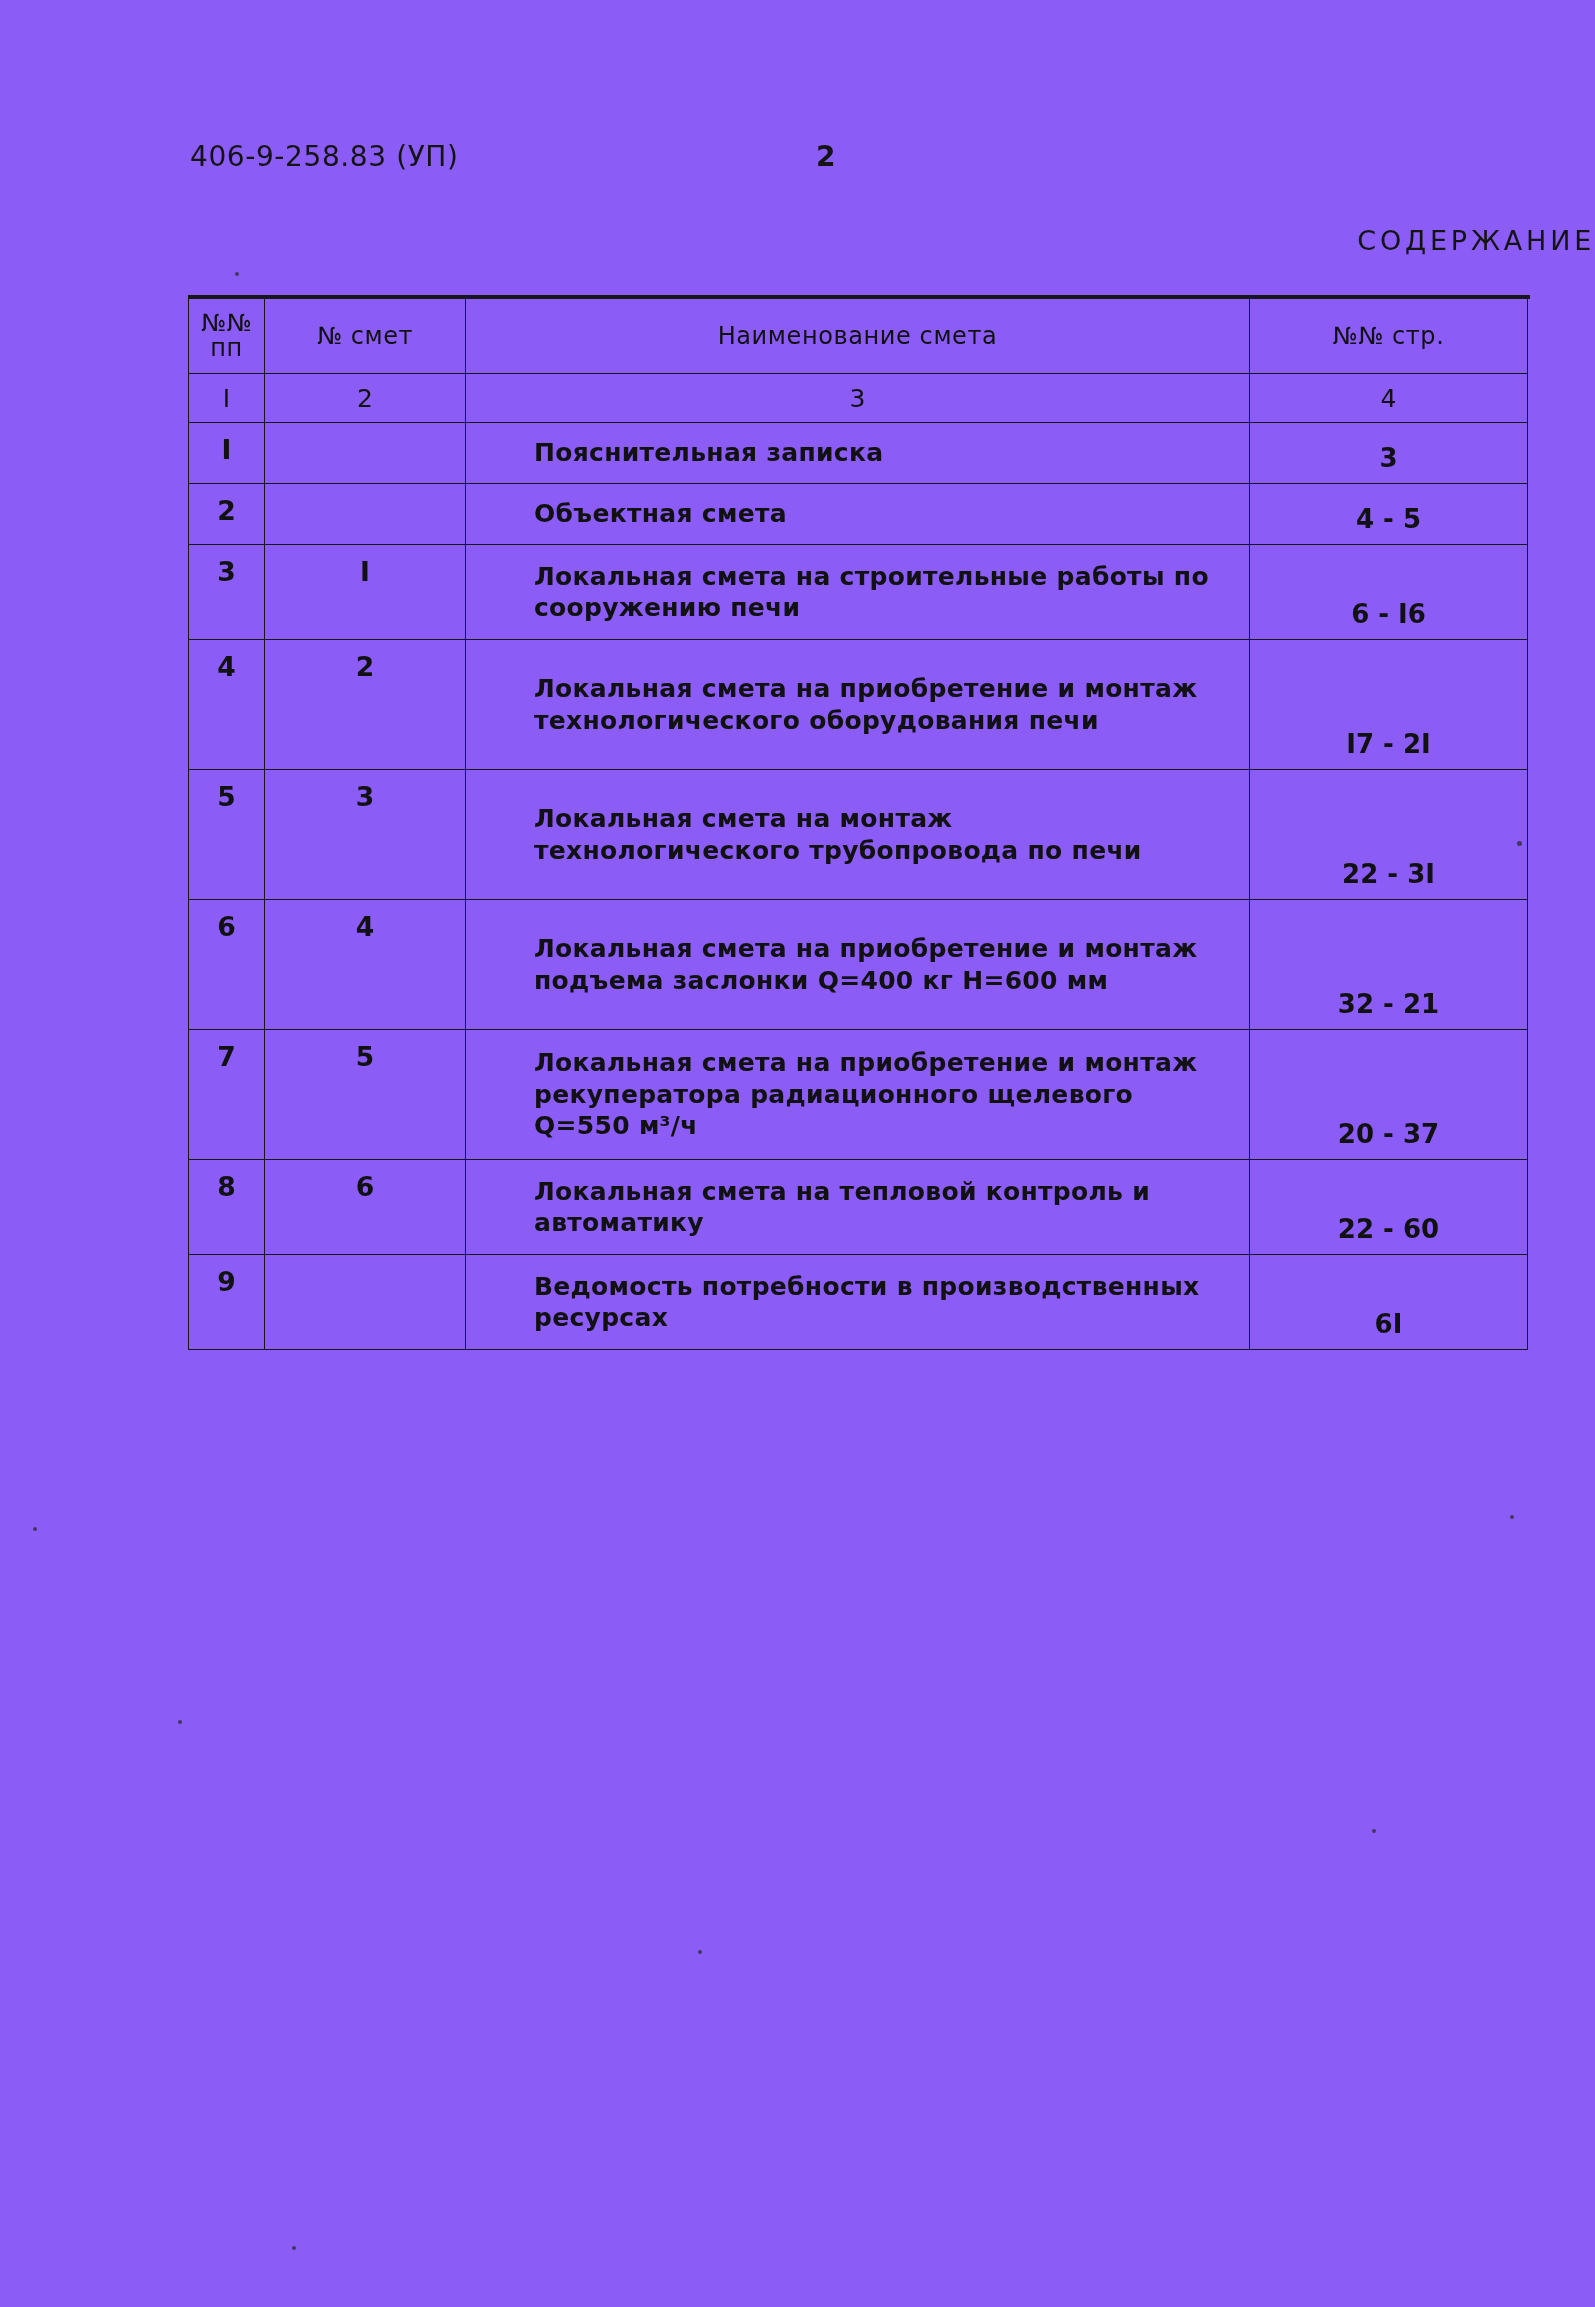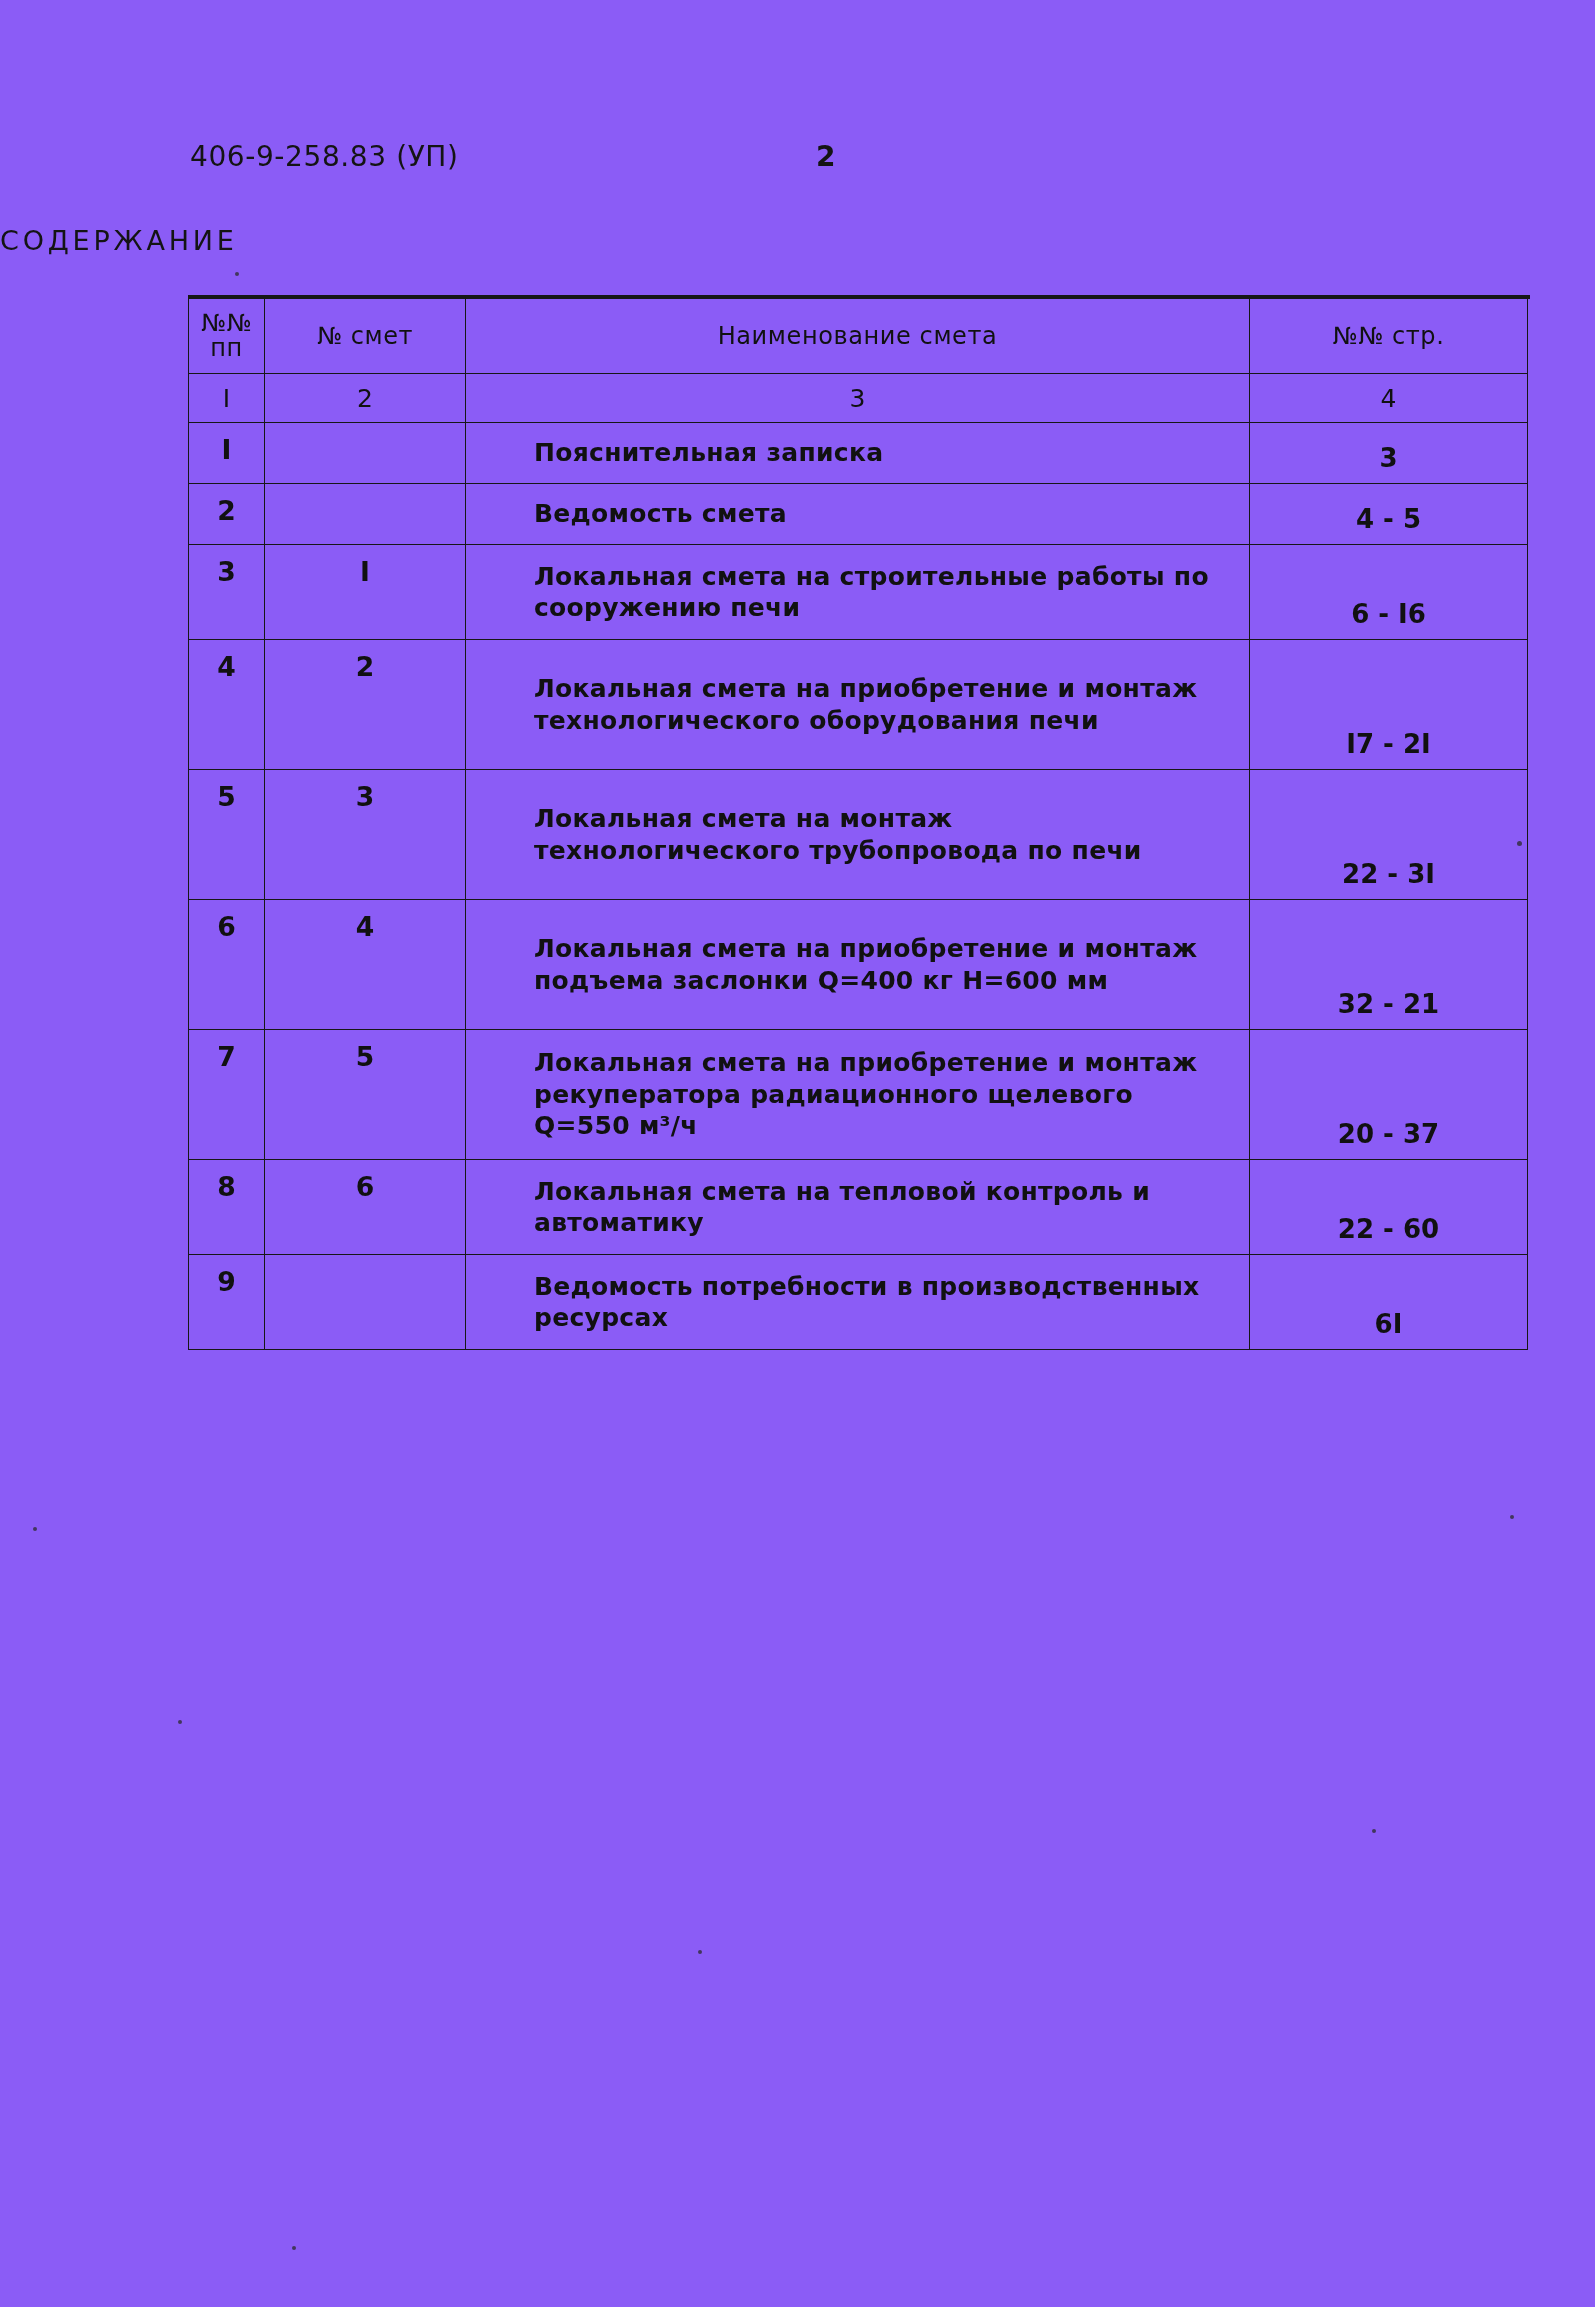--- a/index.html
+++ b/index.html
@@ -42,21 +42,21 @@
     font-size: 28px;
     font-weight: bold;
     color: #141414;
   }
 
   .heading {
     position: absolute;
     left: 0;
     right: 0;
     top: 225px;
-    text-align: left;
+    text-align: right;
     font-size: 27px;
     letter-spacing: 3.8px;
     color: #141414;
   }
 
   .table-wrap {
     position: absolute;
     left: 188px;
     top: 297px;
     width: 7px;
@@ -185,21 +185,21 @@
       <tbody>
         <tr class="body-row" style="height:61px">
           <td class="col-num">I</td>
           <td class="col-smeta"></td>
           <td class="col-title">Пояснительная записка</td>
           <td class="col-pages">3</td>
         </tr>
         <tr class="body-row" style="height:61px">
           <td class="col-num">2</td>
           <td class="col-smeta"></td>
-          <td class="col-title">Ведомость смета</td>
+          <td class="col-title">Объектная смета</td>
           <td class="col-pages">4 - 5</td>
         </tr>
         <tr class="body-row" style="height:95px">
           <td class="col-num">3</td>
           <td class="col-smeta">I</td>
           <td class="col-title">Локальная смета на строительные работы по сооружению печи</td>
           <td class="col-pages">6 - I6</td>
         </tr>
         <tr class="body-row" style="height:130px">
           <td class="col-num">4</td>

